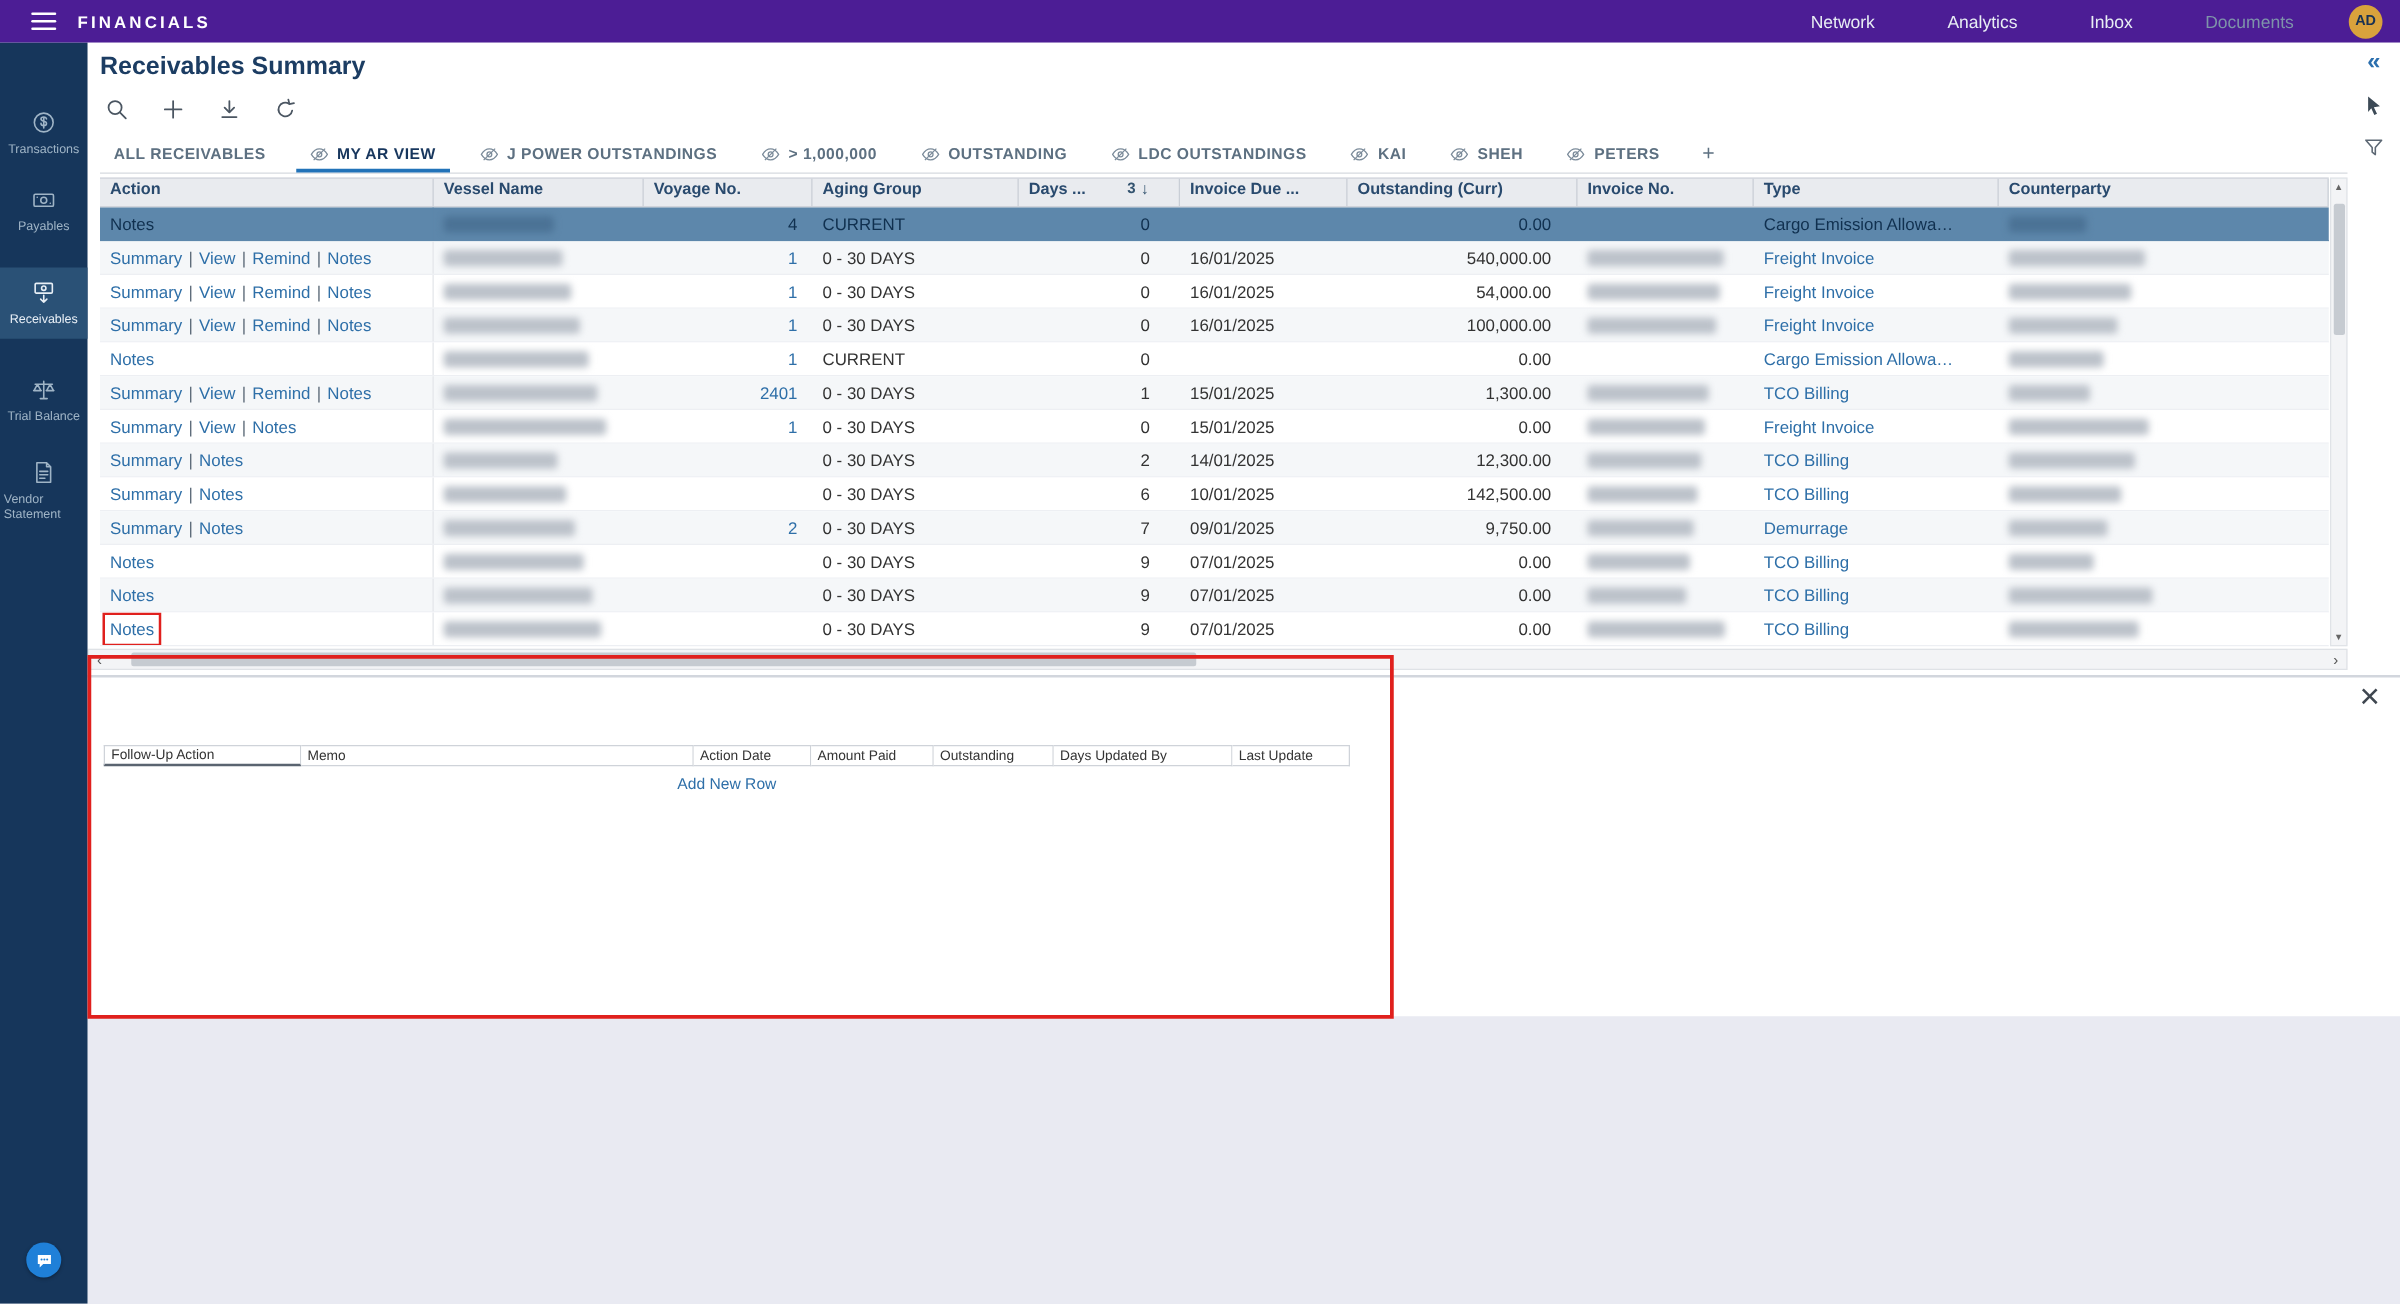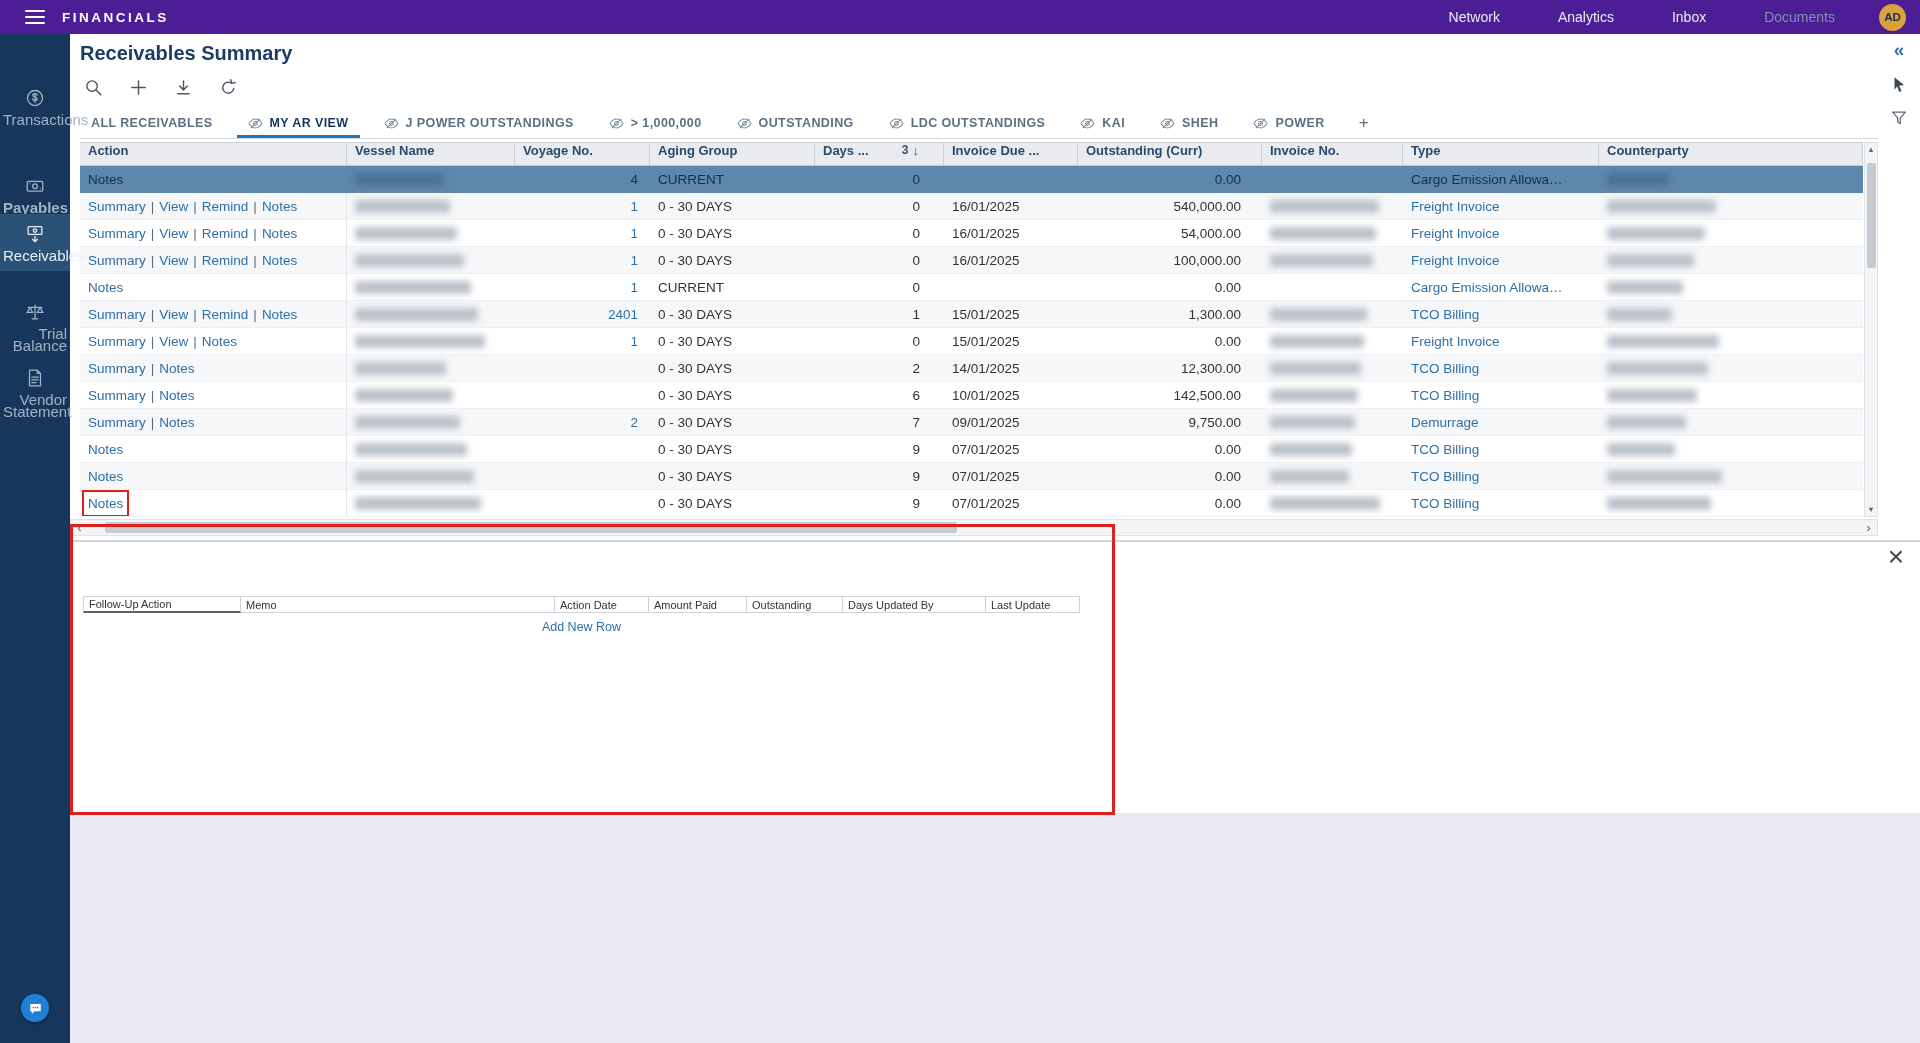--- a/index.html
+++ b/index.html
@@ -14,21 +14,21 @@
   .app-title{color:#fff;font-size:13.5px;font-weight:bold;letter-spacing:2.5px;margin-left:17px;}
   .topnav{margin-left:auto;display:flex;gap:58px;align-items:center;}
   .topnav .nav-item{color:#e8eef4;font-size:14px;cursor:pointer;}
   .topnav .nav-item.disabled{color:#7e93aa;}
   .avatar{width:27px;height:27px;border-radius:50%;background:#d9a23c;color:#173154;font-size:11.5px;font-weight:bold;display:flex;align-items:center;justify-content:center;margin:0 14px 0 44px;cursor:pointer;}
 
   
   .sidebar{position:absolute;top:34px;left:0;bottom:0;width:70px;background:#16365b;z-index:20;}
   .side-item{position:absolute;left:0;width:70px;display:flex;flex-direction:column;align-items:center;gap:5px;color:#9fb4c6;cursor:pointer;padding:9px 0;}
   .side-item .sicon svg{width:22px;height:22px;fill:none;stroke:currentColor;stroke-width:1.4;stroke-linecap:round;stroke-linejoin:round;display:block;}
-  .side-item .lbl{font-size:15px;line-height:12px;text-align:right;max-width:64px;}
+  .side-item .lbl{font-size:10px;line-height:12px;text-align:left;max-width:64px;}
   .side-item.active{background:#2a5176;color:#e8eff6;}
   .chat-fab{position:absolute;left:21px;bottom:21px;width:28px;height:28px;border-radius:50%;background:#1f80d8;display:flex;align-items:center;justify-content:center;z-index:50;cursor:pointer;box-shadow:0 1px 3px rgba(0,0,0,.35);}
   .chat-fab svg{width:15px;height:15px;display:block;}
 
   
   .main-top{position:absolute;left:70px;top:34px;right:0;height:506px;background:#fff;z-index:5;}
   .page-title{position:absolute;left:10px;top:8px;font-size:20px;font-weight:bold;color:#1c3d63;}
   .toolbar{position:absolute;left:14px;top:44px;display:flex;gap:26px;align-items:center;color:#4b5662;}
   .toolbar .tbtn{cursor:pointer;display:flex;}
   .toolbar .tbtn svg{width:19px;height:19px;fill:none;stroke:currentColor;stroke-width:1.5;stroke-linecap:round;stroke-linejoin:round;}
@@ -113,21 +113,21 @@
 <div class="sidebar" id="sidebar-items">
     <div class="side-item" style="top: 44px;">
       <span class="sicon">
         <svg viewBox="0 0 24 24">
           <circle cx="12" cy="12" r="8.2"></circle>
           <path d="M12 7.2 v9.6 M14.4 9 c0-1.1-1.1-1.8-2.4-1.8 s-2.4 .7-2.4 1.8 1 1.6 2.4 1.9 2.4 .8 2.4 1.9 -1.1 1.8-2.4 1.8 -2.4-.7-2.4-1.8"></path>
         </svg>
       </span>
       <span class="lbl">Transactions</span>
     </div>
-    <div class="side-item" style="top: 132px; font-weight: bold;">
+    <div class="side-item" style="top: 106px;">
       <span class="sicon">
         <svg viewBox="0 0 24 24">
           <rect x="3.5" y="7" width="17" height="10.5" rx="1.2"></rect>
           <circle cx="12" cy="12.2" r="2.6"></circle>
           <path d="M6.3 9.6 h.02 M17.7 14.8 h.02"></path>
         </svg>
       </span>
       <span class="lbl">Payables</span>
     </div>
     <div class="side-item active" style="top: 180px;">
@@ -274,21 +274,21 @@
           <span>SHEH</span>
         </div>
         <div class="tab">
           <span class="eye">
             <svg viewBox="0 0 16 12">
               <path d="M1 6 C3 2.6 5.4 1.2 8 1.2 C10.6 1.2 13 2.6 15 6 C13 9.4 10.6 10.8 8 10.8 C5.4 10.8 3 9.4 1 6 Z"></path>
               <circle cx="8" cy="6" r="2.1"></circle>
               <line x1="3" y1="11" x2="13" y2="1"></line>
             </svg>
           </span>
-          <span>POWER</span>
+          <span>PETERS</span>
         </div>
       </span>
     <div class="tab-add">+</div>
   </div>
 
   <div class="grid">
     <div class="grid-header" id="gridheader">
         <div class="hcell c0">
           <span>Action</span>
         </div>

